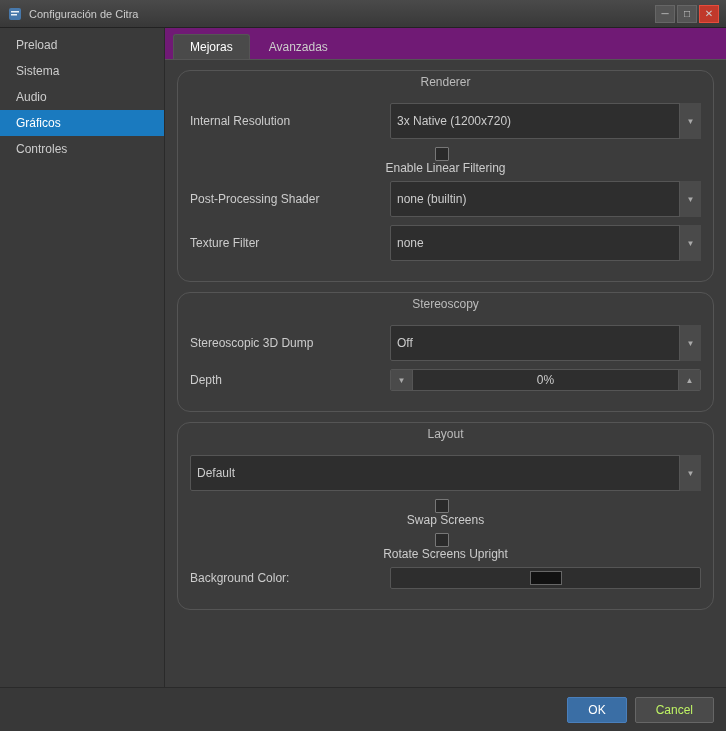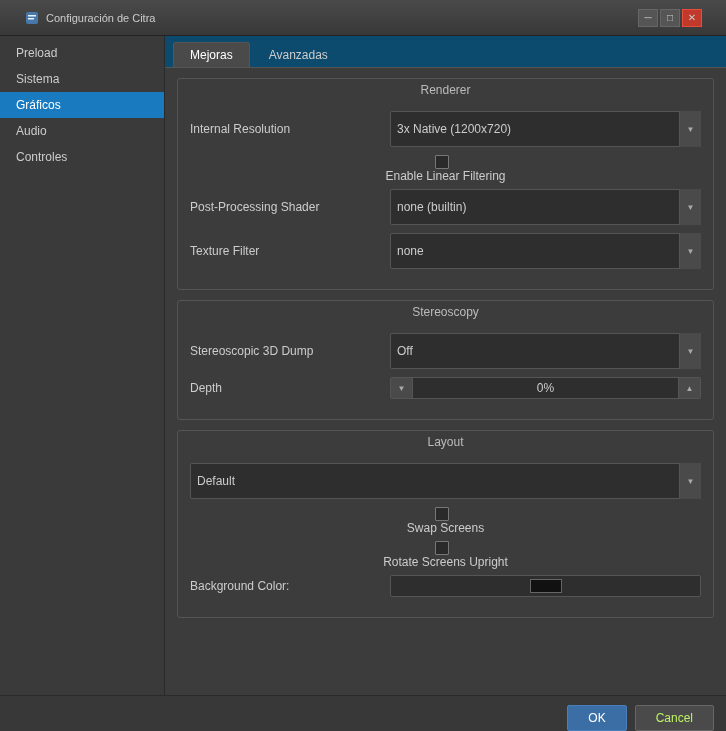--- a/index.html
+++ b/index.html
@@ -8,25 +8,25 @@
       height: 731px;
       background: #3c3c3c;
       font-family: 'Segoe UI', Tahoma, sans-serif;
       font-size: 12px;
       color: #d0d0d0;
       overflow: hidden;
     }
 
     
     .titlebar {
-      height: 36px;
+      height: 28px;
       background: linear-gradient(to bottom, #4a4a4a, #383838);
       display: flex;
       align-items: center;
-      padding: 0 24px;
+      padding: 0 7px;
       border-bottom: 1px solid #222;
       user-select: none;
     }
     .titlebar-icon {
       width: 16px;
       height: 16px;
       margin-right: 6px;
       display: flex;
       align-items: center;
       justify-content: center;
@@ -75,21 +75,21 @@
       background: #3c3c3c;
       display: flex;
       flex-direction: column;
     }
 
     
     .tabs {
       display: flex;
       border-bottom: 1px solid #555;
       padding: 6px 8px 0;
-      background: #0c4a6e;
+      background: #701a75;
     }
     .tab {
       padding: 5px 16px;
       cursor: pointer;
       border: 1px solid transparent;
       border-bottom: none;
       border-radius: 3px 3px 0 0;
       font-size: 12px;
       color: #ccc;
       background: transparent;
@@ -105,21 +105,21 @@
     
     .content-scroll {
       flex: 1;
       overflow-y: auto;
       padding: 10px 12px;
     }
 
     
     .section {
       border: 1px solid #555;
-      border-radius: 3px;
+      border-radius: 13px;
       margin-bottom: 10px;
       background: #3c3c3c;
     }
     .section-title {
       text-align: center;
       font-size: 12px;
       color: #bbb;
       padding: 5px;
       background: transparent;
       position: relative;
@@ -304,25 +304,25 @@
 
 <div class="main-container">
 
   <div class="sidebar">
     <div class="sidebar-item">
       <span>Preload</span>
     </div>
     <div class="sidebar-item">
       <span>Sistema</span>
     </div>
+    <div class="sidebar-item">
+      <span>Audio</span>
+    </div>
     <div class="sidebar-item active">
       <span>Gráficos</span>
-    </div>
-    <div class="sidebar-item">
-      <span>Audio</span>
     </div>
     <div class="sidebar-item">
       <span>Controles</span>
     </div>
   </div>
 
   <div class="content">
 
     <div class="tabs">
       <div class="tab active">

